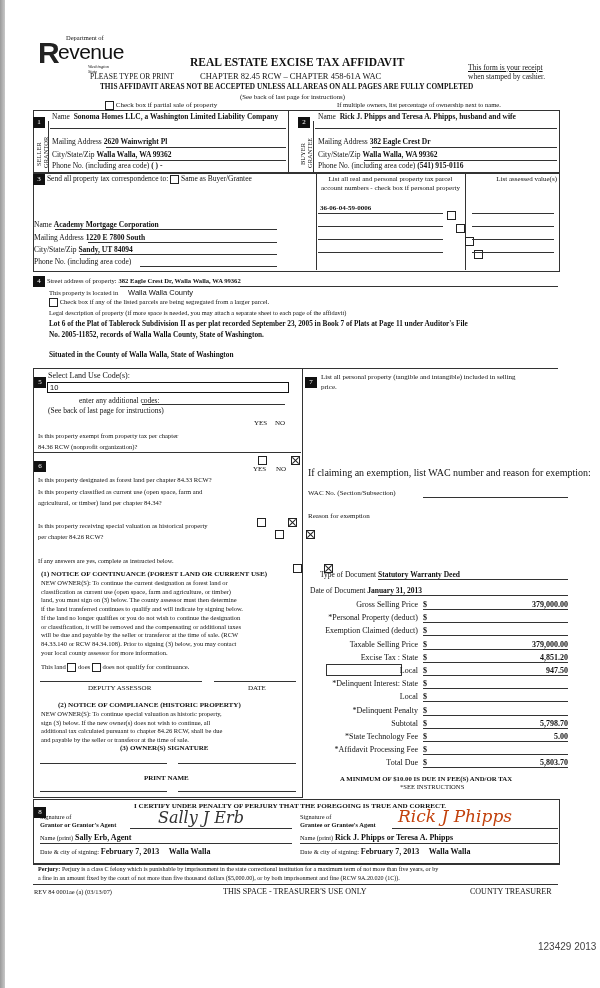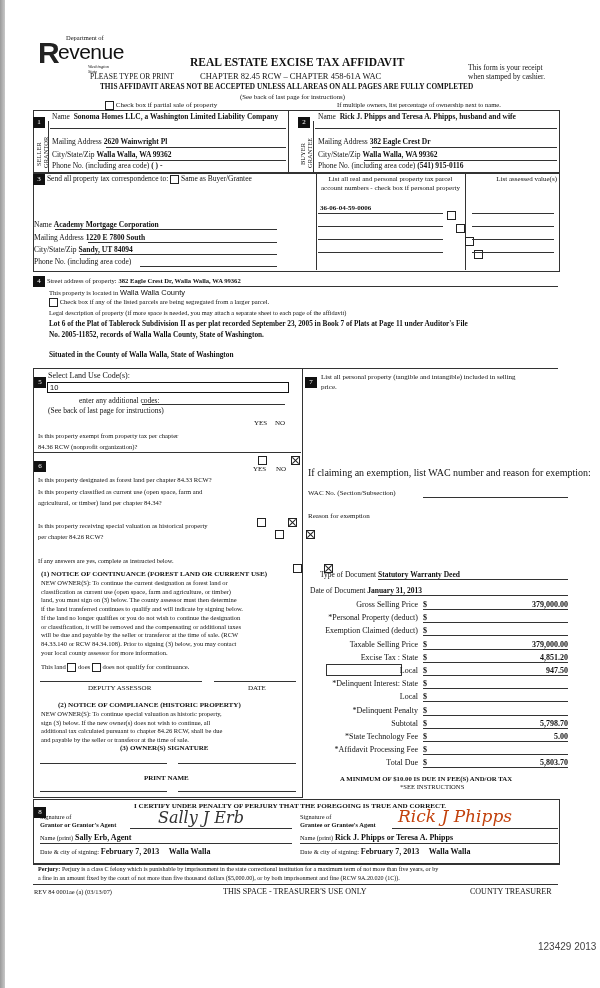--- a/index.html
+++ b/index.html
@@ -32,21 +32,21 @@
 
 <div class="abs" style="left:38px;top:30px;width:80px;height:42px;">
   <span class="abs" style="left:0;top:6px;font-size:30px;font-weight:bold;font-family:'Liberation Sans',sans-serif;color:#222;">R</span>
   <span class="abs" style="left:28px;top:4px;font-size:6.5px;">Department of</span>
   <span class="abs" style="left:20px;top:10px;font-size:21px;font-family:'Liberation Sans',sans-serif;letter-spacing:-0.5px;">evenue</span>
   <span class="abs" style="left:50px;top:34px;font-size:4.5px;font-style:italic;">Washington State</span>
 </div>
 <div class="abs s8" style="left:42px;top:72px;font-size:7.5px;">PLEASE TYPE OR PRINT</div>
 <div class="abs b" style="left:190px;top:56px;font-size:11.5px;">REAL ESTATE EXCISE TAX AFFIDAVIT</div>
 <div class="abs" style="left:200px;top:71px;font-size:8.5px;">CHAPTER 82.45 RCW – CHAPTER 458-61A WAC</div>
-<div class="abs" style="left:468px;top:63px;font-size:7.5px;">This form is your receipt</div>
+<div class="abs" style="left:468px;top:63px;font-size:7.5px;text-decoration:underline;">This form is your receipt</div>
 <div class="abs" style="left:468px;top:72px;font-size:7.5px;">when stamped by cashier.</div>
 <div class="abs b" style="left:100px;top:82px;font-size:7.3px;">THIS AFFIDAVIT AREAS NOT BE ACCEPTED UNLESS ALL AREAS ON ALL PAGES ARE FULLY COMPLETED</div>
 <div class="abs" style="left:240px;top:93px;font-size:6.8px;">(See back of last page for instructions)</div>
 <div class="abs s7" style="left:105px;top:101px;">
   <span class="cb"></span>
   <span>Check box if partial sale of property</span>
 </div>
 <div class="abs" style="left:337px;top:101px;font-size:6.6px;">If multiple owners, list percentage of ownership next to name.</div>
 
 
@@ -126,21 +126,21 @@
 
 
 <div class="row" style="left:33px;top:276px;">
   <span class="num">4</span>
   <span style="font-size:6.6px">Street address of property:</span>
   <b style="font-size:6.6px">382 Eagle Crest Dr, Walla Walla, WA  99362</b>
 </div>
 <div class="line" style="left:120px;top:286px;width:438px;"></div>
 <div class="row" style="left:49px;top:288px;">
   <span style="font-size:6.6px">This property is located in</span>
-  <span style="font-family:'Liberation Sans',sans-serif;font-size:7.5px;margin-left:0;">Walla Walla County</span>
+  <span style="font-family:'Liberation Sans',sans-serif;font-size:7.5px;margin-left:8px;">Walla Walla County</span>
 </div>
 <div class="row" style="left:49px;top:298px;font-size:6.6px;">
   <span class="cb"></span>
   <span>Check box if any of the listed parcels are being segregated from a larger parcel.</span>
 </div>
 <div class="row" style="left:49px;top:309px;font-size:6.4px;">Legal description of property (if more space is needed, you may attach a separate sheet to each page of the affidavit)</div>
 <div class="row b" style="left:49px;top:319px;font-size:7.3px;">Lot 6 of the Plat of Tablerock Subdivision II as per plat recorded September 23, 2005 in Book 7 of Plats at Page 11 under Auditor's File</div>
 <div class="row b" style="left:49px;top:330px;font-size:7.3px;">No. 2005-11852, records of Walla Walla County, State of Washington.</div>
 <div class="row b" style="left:49px;top:350px;font-size:7.3px;">Situated in the County of Walla Walla, State of Washington</div>
 

